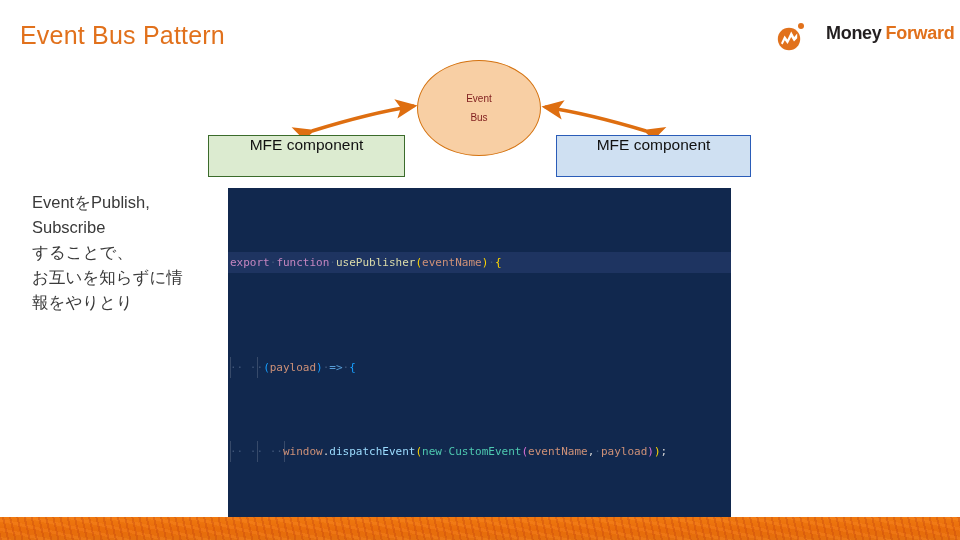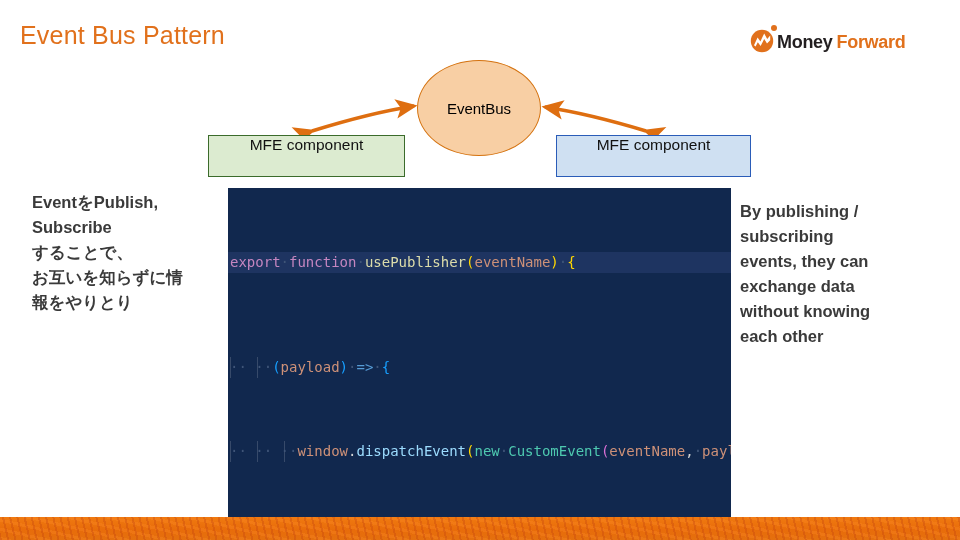--- a/index.html
+++ b/index.html
@@ -23,25 +23,25 @@
     font-size: 25px;
     font-weight: 400;
     color: #E1711C;
     letter-spacing: 0.2px;
     white-space: nowrap;
   }
 
   
   #logo {
     position: absolute;
-    left: 749px; top: 23px;
+    left: 776px; top: 23px;
     height: 30px;
     display: flex;
-    align-items: flex-end;
-    gap: 0;
+    align-items: flex-start;
+    gap: 22px;
   }
   #logo .mark { position: relative; width: 28px; height: 28px; }
   #logo .mark .dot {
     position: absolute; right: 0px; top: 0px;
     width: 6px; height: 6px; border-radius: 50%;
     background: #E1711C;
   }
   #logo .wordmark {
     font-size: 18px;
     font-weight: bold;
@@ -54,25 +54,25 @@
   
   #event-bus {
     position: absolute;
     left: 417px; top: 60px;
     width: 124px; height: 96px;
     border-radius: 50%;
     background: #F8CFA4;
     border: 1.6px solid #D4720F;
     box-sizing: border-box;
     display: flex;
-    flex-direction: row;
+    flex-direction: column;
     align-items: center;
     justify-content: center;
-    color: #000000;
-    font-size: 15px;
+    color: #7f1d1d;
+    font-size: 10px;
     line-height: 19px;
   }
 
   .mfe-box {
     position: absolute;
     box-sizing: border-box;
     display: flex;
     justify-content: center;
     font-size: 15.5px;
     color: #111111;
@@ -97,40 +97,39 @@
     pointer-events: none;
   }
 
   
   .caption {
     position: absolute;
     color: #3A3A3A;
     font-size: 16.5px;
     line-height: 25px;
     white-space: pre-line;
-    font-weight: bold;
   }
   #caption-ja {
     left: 32px; top: 190px;
     width: 196px;
   }
   #caption-en {
     left: 740px; top: 199px;
     width: 210px;
   }
 
   
   #code-block {
     position: absolute;
     left: 228px; top: 188px;
     width: 503px; height: 330px;
     background: #11284E;
     overflow: hidden;
     font-family: "DejaVu Sans Mono", "Liberation Mono", monospace;
-    font-size: 14px;
+    font-size: 11px;
     line-height: 21px;
     white-space: pre;
     box-sizing: border-box;
     padding-top: 1px;
   }
   #code-block .ln {
     position: relative;
     height: 21px;
     padding-left: 2px;
   }
@@ -219,26 +218,20 @@
   </div>
   <div class="mfe-box" id="mfe-right">
     <span>MFE component</span>
   </div>
 
   <div class="caption" id="caption-ja">EventをPublish,
 Subscribe
 することで、
 お互いを知らずに情
 報をやりとり</div>
-  <div class="caption" id="caption-en">By publishing /
-subscribing
-events, they can
-exchange data
-without knowing
-each other</div>
 
   <div id="code-block">
 
     <div class="ln hl"><span class="code"><span class="t-kw">export</span><span class="ws">·</span><span class="t-kw">function</span><span class="ws">·</span><span class="t-fn">usePublisher</span><span class="t-brkt1">(</span><span class="t-par">eventName</span><span class="t-brkt1">)</span><span class="ws">·</span><span class="t-brkt1">{</span></span></div>
 
 
     <div class="ln"><span class="guides"><i class="g" style="left:0px"></i><i class="g" style="left:27px"></i></span><span class="code"><span class="ws">··&nbsp;··</span><span class="t-brkt3">(</span><span class="t-par">payload</span><span class="t-brkt3">)</span><span class="ws">·</span><span class="t-op">=&gt;</span><span class="ws">·</span><span class="t-brkt3">{</span></span></div>
 
     <div class="ln"><span class="guides"><i class="g" style="left:0px"></i><i class="g" style="left:27px"></i><i class="g" style="left:54px"></i></span><span class="code"><span class="ws">··&nbsp;··&nbsp;··</span><span class="t-par">window</span><span class="t-dot">.</span><span class="t-var">dispatchEvent</span><span class="t-brkt1">(</span><span class="t-cls">new</span><span class="ws">·</span><span class="t-cls">CustomEvent</span><span class="t-brkt2">(</span><span class="t-par">eventName</span><span class="t-punc">,</span><span class="ws">·</span><span class="t-par">payload</span><span class="t-brkt2">)</span><span class="t-brkt1">)</span><span class="t-punc">;</span></span></div>
 

